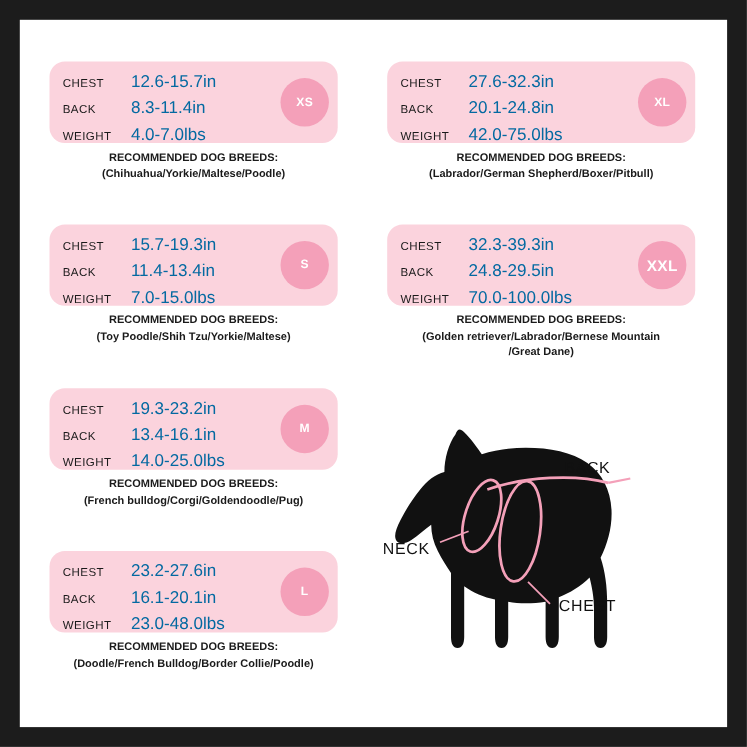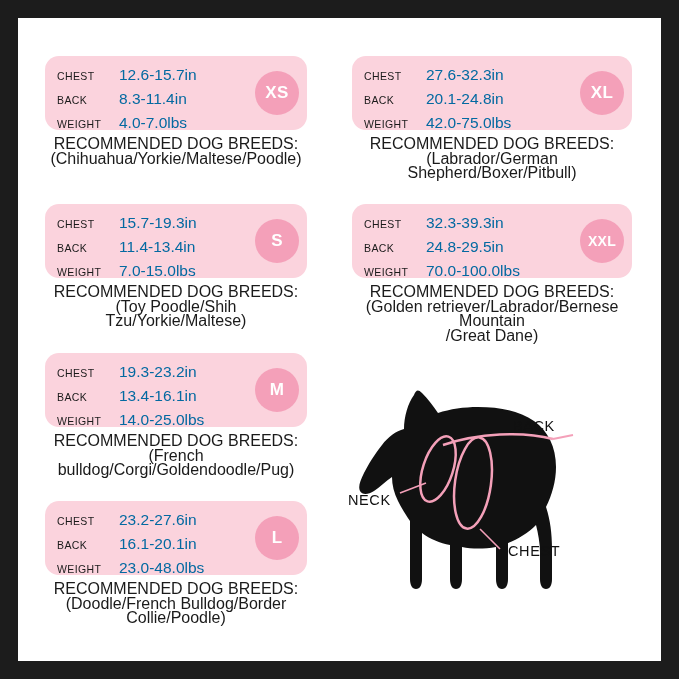--- a/index.html
+++ b/index.html
@@ -63,37 +63,38 @@
   .badge {
     position: absolute;
     right: 8px;
     top: 50%;
     transform: translateY(-50%);
     width: 44px;
     height: 44px;
     border-radius: 50%;
     background: #f4a0b9;
     color: #ffffff;
-    font-size: 17px;
+    font-size: 11px;
     font-weight: bold;
     display: flex;
     align-items: center;
     justify-content: center;
     letter-spacing: .3px;
   }
   .badge.small-text {
     font-size: 14px;
     text-align: center;
   }
   .breeds {
     margin-top: 7px;
     text-align: center;
-    font-size: 16px;
+    font-size: 10px;
     line-height: 14.5px;
     color: #1a1a1a;
+    font-weight: bold;
   }
 
   
   #dog-figure {
     position: absolute;
     left: 330px;
     top: 355px;
     width: 300px;
     height: 250px;
   }

